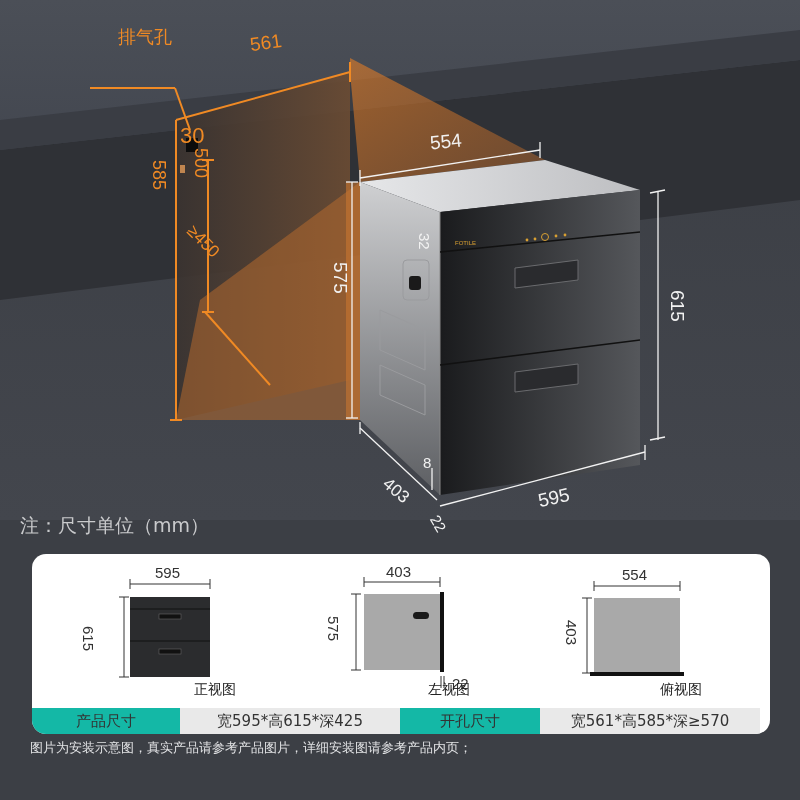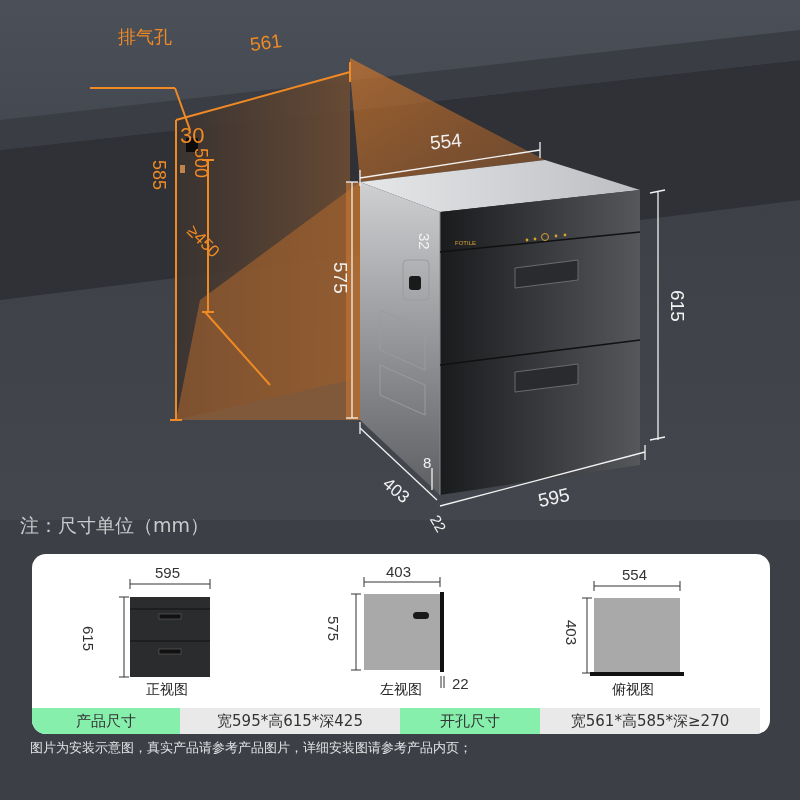--- a/index.html
+++ b/index.html
@@ -14,25 +14,25 @@
   .orange { color:#f08a24; }
   .white { color:#f2f2f2; }
   .note-unit {
     position:absolute; left:20px; top:513px; font-size:19px; color:#c9cacc;
   }
   .panel {
     position:absolute; left:32px; top:554px; width:738px; height:180px;
     background:#ffffff; border-radius:14px; overflow:hidden;
   }
   .view { position:absolute; }
-  .view .cap { position:absolute; font-size:14px; color:#222; }
+  .view .cap { position:absolute; font-size:14px; color:#222;margin-left:48px; }
   .dim { position:absolute; font-size:15px; color:#333; font-family:"Liberation Sans","DejaVu Sans",sans-serif; }
   .spec-row { position:absolute; left:0; top:154px; width:738px; height:26px; display:flex; }
   .spec-cell { height:26px; display:flex; align-items:center; justify-content:center; font-size:15px; color:#333; }
-  .spec-cell.key { background:#86efac; }
+  .spec-cell.key { background:#14b8a6; }
   .spec-cell.val { background:#e9e9e9; }
   .footnotes {
     position:absolute; left:30px; top:740px; font-size:13px; color:#e2e3e5; line-height:16.5px;
   }
 </style>
 </head>
 <body>
 
 <div class="scene">
   <svg width="800" height="520" viewBox="0 0 800 520">
@@ -211,19 +211,19 @@
       <rect x="50" y="118" width="94" height="4" fill="#111"></rect>
     </svg>
     <div class="dim" style="left:40px;top:66px;transform:rotate(90deg);transform-origin:left top;">403</div>
     <div class="cap" style="left:72px;top:127px;">俯视图</div>
   </div>
 
   <div class="spec-row">
     <div class="spec-cell key" style="width:148px;">产品尺寸</div>
     <div class="spec-cell val" style="width:220px;">宽595*高615*深425</div>
     <div class="spec-cell key" style="width:140px;">开孔尺寸</div>
-    <div class="spec-cell val" style="width:220px;">宽561*高585*深≥270</div>
+    <div class="spec-cell val" style="width:220px;">宽561*高585*深≥570</div>
   </div>
 </div>
 
 <div class="footnotes">
   <div>图片为安装示意图，真实产品请参考产品图片，详细安装图请参考产品内页；</div>
 </div>
 
 </body></html>

